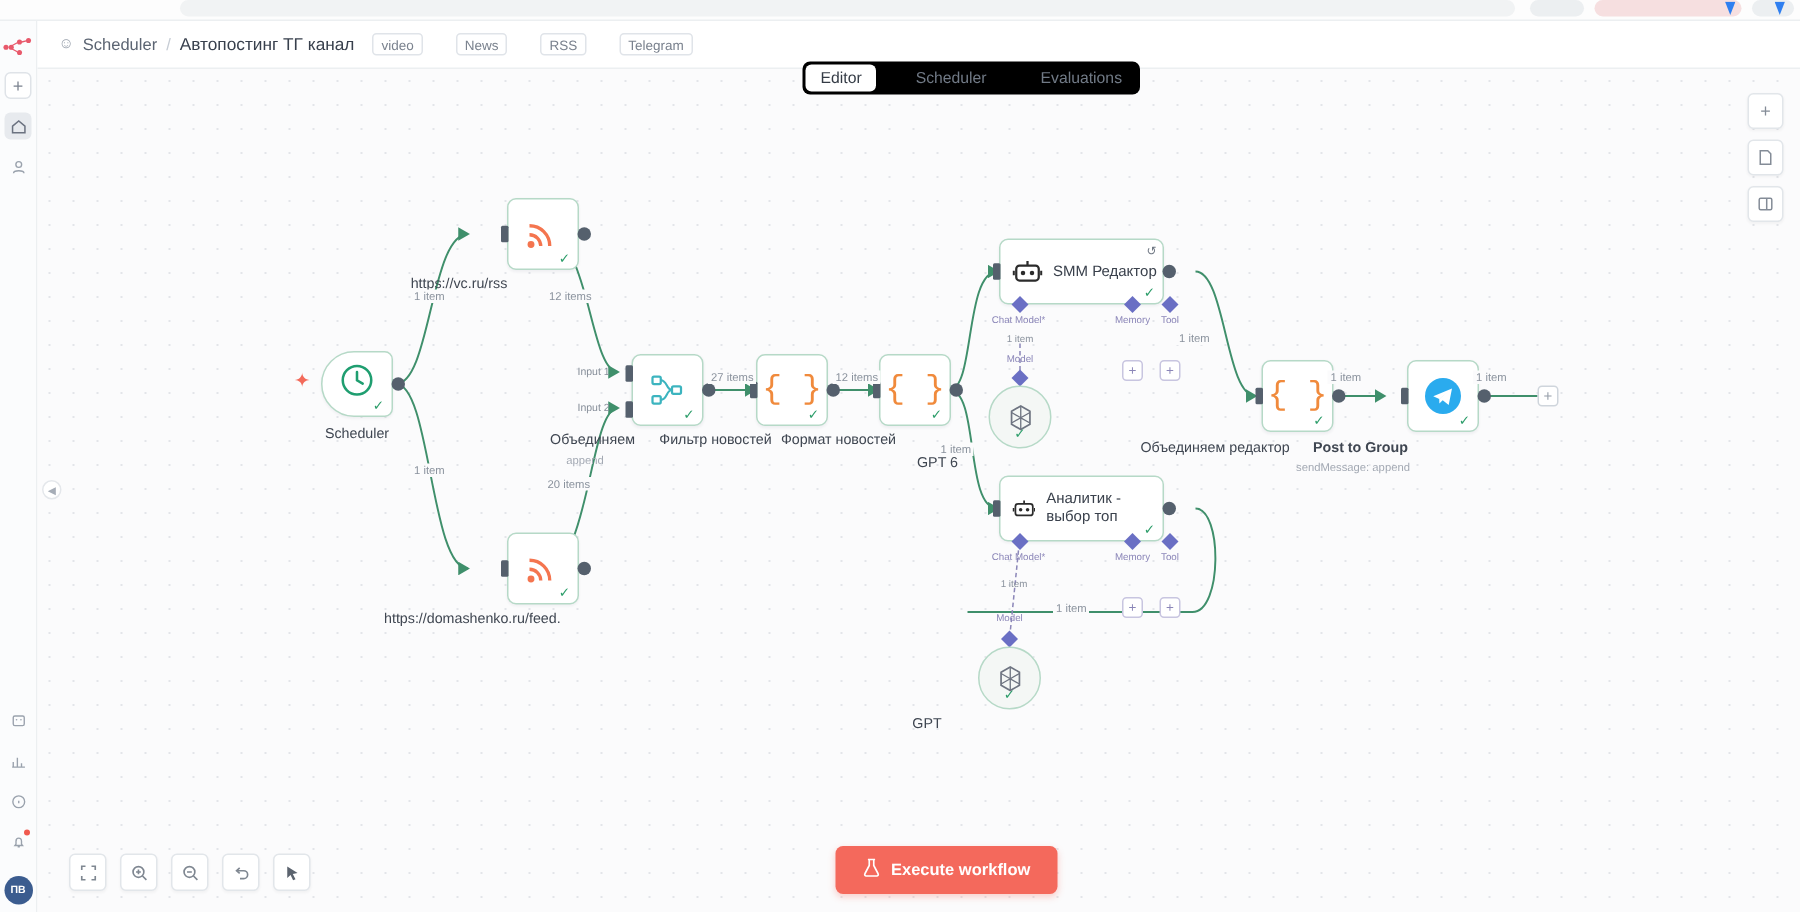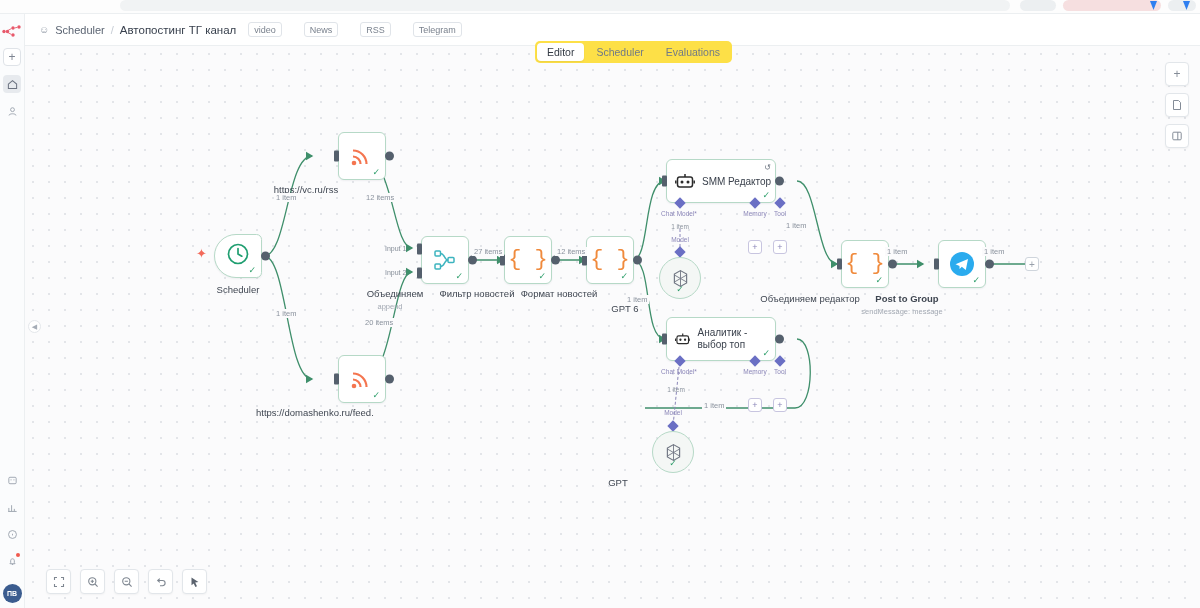--- a/index.html
+++ b/index.html
@@ -73,21 +73,21 @@
   .share-btn {
     border: 1px solid #d8dde3; border-radius: 4px; padding: 3.5px 12px;
     font-size: 10.5px; color: #3f4651; background: #fff; cursor: pointer;
   }
   .saved-text { font-size: 10.5px; color: #8d949f; }
   .hdr-icon { color: #8d949f; font-size: 12px; cursor: pointer; display:flex; align-items:center; }
 
   
   .tabs {
     position: absolute; left: 535px; top: 41px;
-    display: flex; background: #fde047; border-radius: 5px; padding: 2px; gap: 2px; z-index: 5;
+    display: flex; background: #000000; border-radius: 5px; padding: 2px; gap: 16px; z-index: 5;
   }
   .tab { font-size: 10.5px; color: #717a86; padding: 3px 10px; border-radius: 4px; cursor: pointer; }
   .tab.sel { background: #fff; color: #343b45; box-shadow: 0 1px 2px rgba(0,0,0,.07); }
 
   
   .canvas {
     position: absolute; left: 25px; top: 46px; width: 1175px; height: 562px;
     background-color: #fbfbfc;
     background-image: radial-gradient(circle, #e3e5e9 0.9px, transparent 1px);
     background-size: 16px 16px;
@@ -453,21 +453,21 @@
     <svg width="28" height="28" viewBox="0 0 28 28">
       <circle cx="14" cy="14" r="12" fill="#2aabee"></circle>
       <path d="M7.5 14.2 L20 9 L17.8 20 L13.8 16.8 L11.6 19 L11.5 16 Z" fill="#fff"></path>
       <path d="M11.6 19 L11.5 16 L17.5 11 L11.6 16.2 Z" fill="#d4e9f7"></path>
     </svg>
     <span class="tick">✓</span>
     <span class="port-in"></span>
     <span class="port-out"></span>
   </div>
   <div class="node-label" style="left:882px; top:247px;font-weight:bold;">Post to Group</div>
-  <div class="node-sublabel" style="left:877px; top:261px;">sendMessage: message</div>
+  <div class="node-sublabel" style="left:877px; top:261px;">sendMessage: append</div>
 
   <div class="plus-end" style="left:1000px; top:211px;">+</div>
 
   <div class="conn-label" style="left:249px; top:147px;">1 item</div>
   <div class="conn-label" style="left:249px; top:263px;">1 item</div>
   <div class="conn-label" style="left:339px; top:147px;">12 items</div>
   <div class="conn-label" style="left:338px; top:272px;">20 items</div>
   <div class="conn-label" style="left:447px; top:201px;">27 items</div>
   <div class="conn-label" style="left:530px; top:201px;">12 items</div>
   <div class="conn-label" style="left:600px; top:249px;">1 item</div>
@@ -517,14 +517,23 @@
           <path d="M4.8 2.6 L2.7 4.5 L4.8 6.3" fill="none" stroke="#7f8791" stroke-width="1.1"></path>
         </svg>
     </div>
     <div class="btool">
       <svg width="12" height="12" viewBox="0 0 12 12">
           <path d="M2.5 1.6 L9.4 6 L6.2 6.6 L8 10.2 L6.4 10.9 L4.7 7.4 L2.5 9.3 Z" fill="#5b636e"></path>
         </svg>
     </div>
   </div>
 
+  <button class="execute-btn">
+    <span>
+      <svg width="12" height="13" viewBox="0 0 12 13">
+          <path d="M4.5 1 V5 L1.6 10.5 A1 1 0 0 0 2.5 12 H9.5 A1 1 0 0 0 10.4 10.5 L7.5 5 V1" fill="none" stroke="#fff" stroke-width="1.1"></path>
+          <path d="M3.6 1 H8.4" stroke="#fff" stroke-width="1.1"></path>
+        </svg>
+    </span>
+    <span>Execute workflow</span>
+  </button>
 
 </div>
 
 </body></html>

